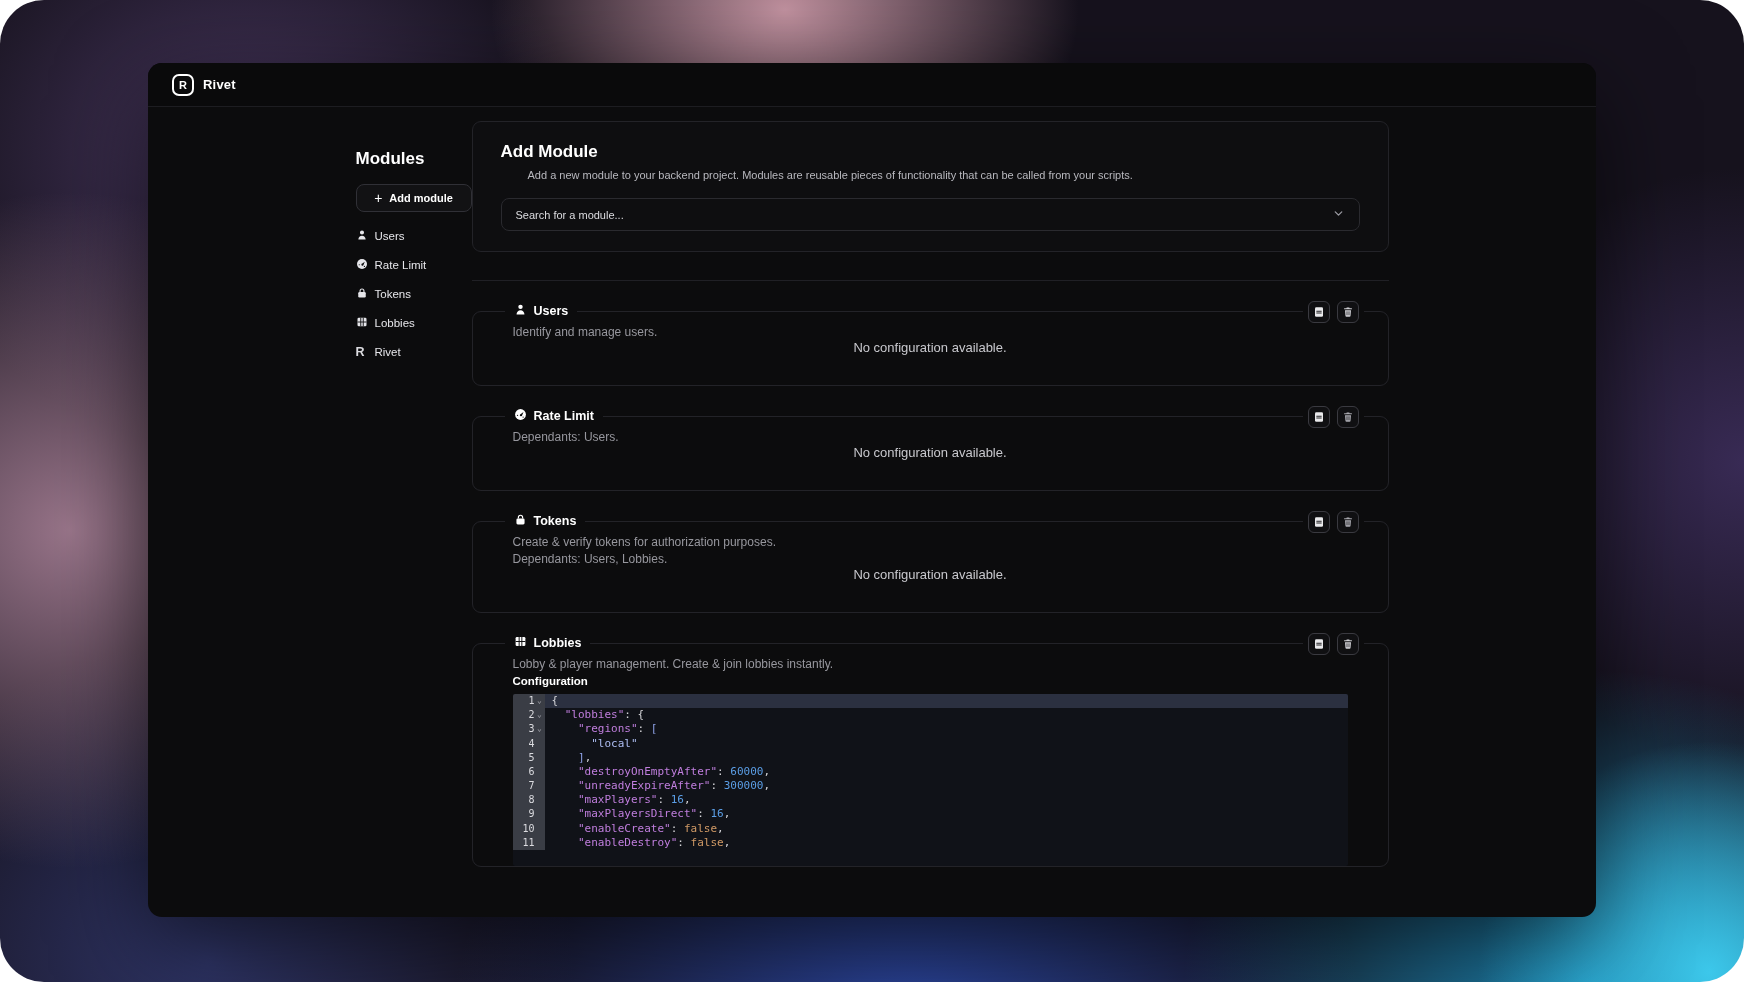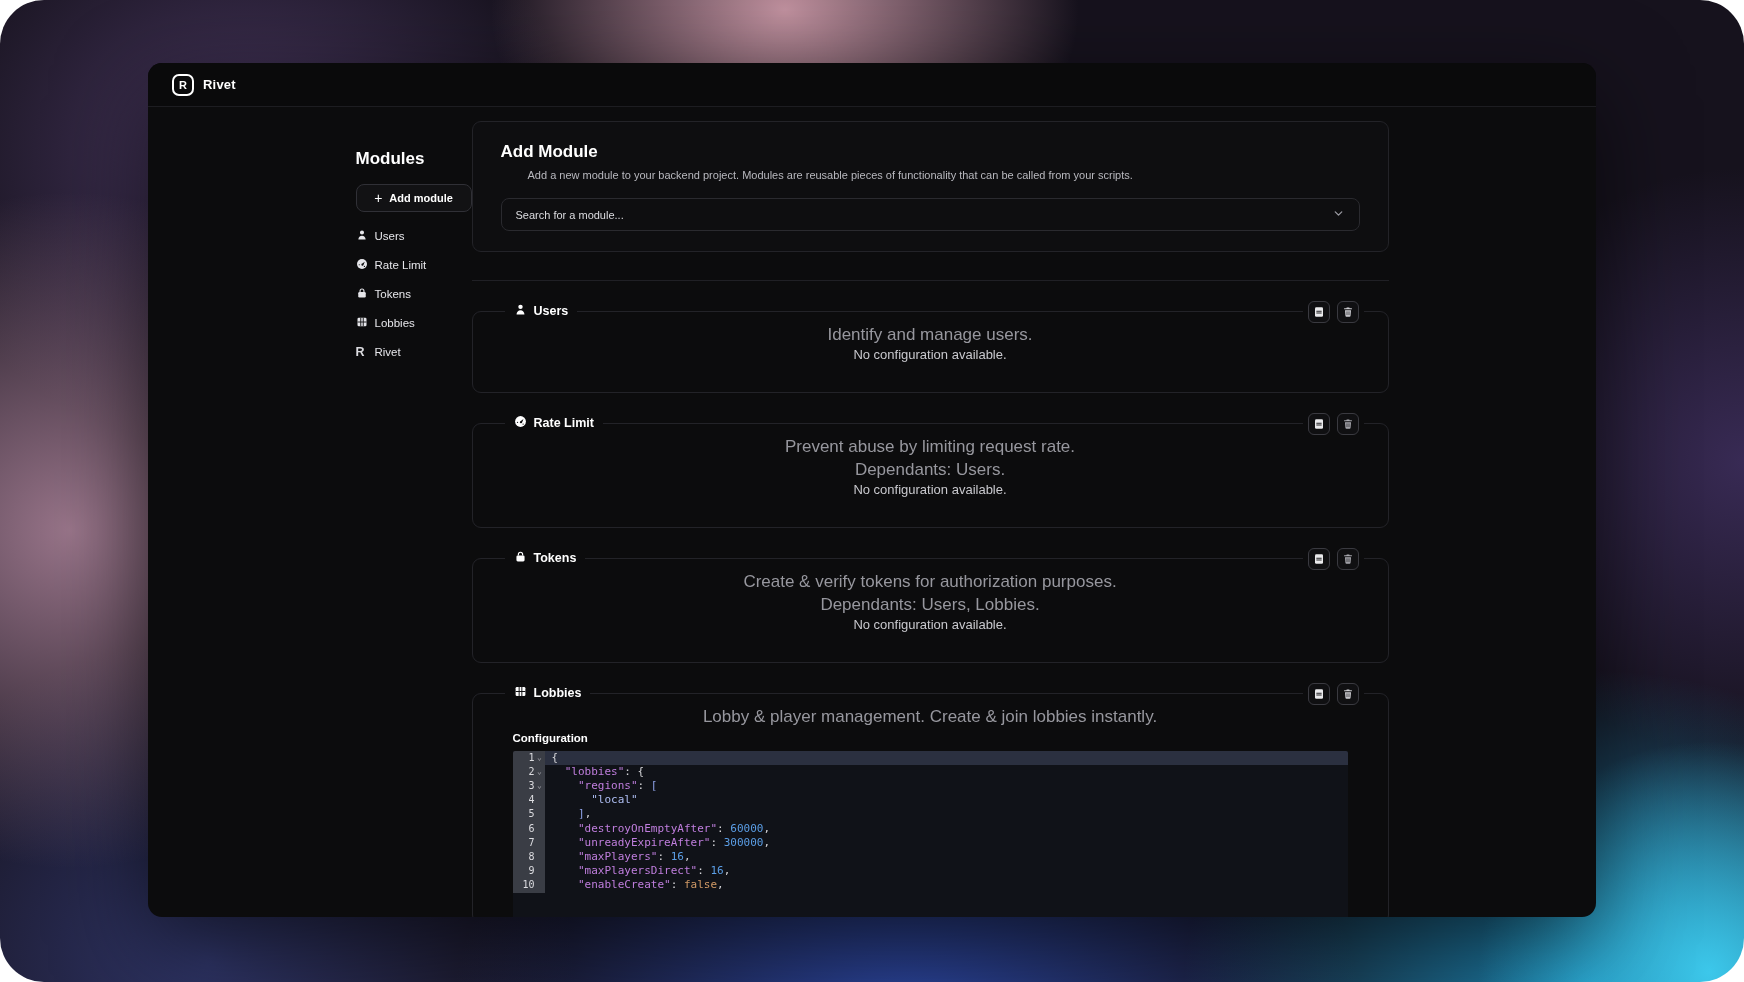--- a/index.html
+++ b/index.html
@@ -53,21 +53,21 @@
 
   .divider { border:none; border-top:1px solid #202025; margin-top:28px; }
 
   
   .mod-card { position:relative; border:1px solid #232328; border-radius:9px; margin-top:30px; padding:12px 40px 0 40px; }
   .legend { position:absolute; top:-10px; left:32px; background:#0c0c0d; padding:0 9px; display:flex; align-items:center; gap:7px; }
   .legend .name { color:#fff; font-size:12.5px; font-weight:700; }
   .actions { position:absolute; top:-11px; right:24px; background:#0c0c0d; padding:0 5px; display:flex; gap:7px; }
   .icon-btn { width:22px; height:22px; border:1px solid #3a3a40; border-radius:6px; background:#101012;
               display:flex; align-items:center; justify-content:center; cursor:pointer; }
-  .mod-desc { color:#97979e; font-size:17px; line-height:1.35;text-align:center; }
+  .mod-desc { color:#97979e; font-size:12px; line-height:1.35; }
   .no-config { color:#c9c9ce; font-size:13px; text-align:center; padding-bottom:30px; }
 
   .config-label { color:#fff; font-size:11.5px; font-weight:700; margin-top:3px; }
 
   
   .editor { margin-top:7px; background:#101218; height:172px; overflow:hidden; border-radius:2px;
             font-family:"DejaVu Sans Mono", monospace; font-size:11px; }
   .row { display:flex; height:14.2px; line-height:14.2px; }
   .gutter { flex:none; width:32px; background:#3a3d45; color:#dcdce0; font-size:10px; display:flex; align-items:center; }
   .gutter .num { flex:1; text-align:right; }
@@ -199,21 +199,20 @@
                   </svg>
                 </div>
               <div class="icon-btn">
                   <svg width="12" height="12" viewBox="0 0 24 24">
                     <path d="M9.5 3h5l.8 1.7H19a1 1 0 0 1 0 2H5a1 1 0 0 1 0-2h3.7L9.5 3Z" fill="#a9a9b0"></path>
                     <path d="M6 8.5h12l-.9 11a2 2 0 0 1-2 1.9H8.9a2 2 0 0 1-2-1.9l-.9-11Z" fill="#a9a9b0"></path>
                     <path d="M10 11.5v6M14 11.5v6" stroke="#101012" stroke-width="1.4" stroke-linecap="round"></path>
                   </svg>
                 </div>
             </div>
-            <p class="mod-desc">Prevent abuse by limiting request rate.</p>
             <p class="mod-desc">Dependants: Users.</p>
             <div class="no-config">No configuration available.</div>
           </div>
 
           <div class="mod-card">
             <div class="legend">
               <span><svg width="13" height="13" viewBox="0 0 24 24" fill="#fff">
                     <path d="M7 10V8a5 5 0 0 1 10 0v2h-2.2V8a2.8 2.8 0 0 0-5.6 0v2Z"></path>
                     <rect x="4.5" y="10" width="15" height="11" rx="2.5"></rect>
                   </svg></span>
@@ -328,20 +327,27 @@
                   </div>
                   <div class="code"><span>    </span><span class="tk-key">"maxPlayersDirect"</span><span class="tk-p">:</span><span> </span><span class="tk-num">16</span><span class="tk-p">,</span></div>
                 </div>
                 <div class="row">
                   <div class="gutter">
                     <span class="num">10</span>
                     <span class="fold"></span>
                   </div>
                   <div class="code"><span>    </span><span class="tk-key">"enableCreate"</span><span class="tk-p">:</span><span> </span><span class="tk-bool">false</span><span class="tk-p">,</span></div>
                 </div>
+                <div class="row">
+                  <div class="gutter">
+                    <span class="num">11</span>
+                    <span class="fold"></span>
+                  </div>
+                  <div class="code"><span>    </span><span class="tk-key">"enableDestroy"</span><span class="tk-p">:</span><span> </span><span class="tk-bool">false</span><span class="tk-p">,</span></div>
+                </div>
               </div>
           </div>
 
         </div>
       </div>
     </div>
 
   </div>
 </div>
 

